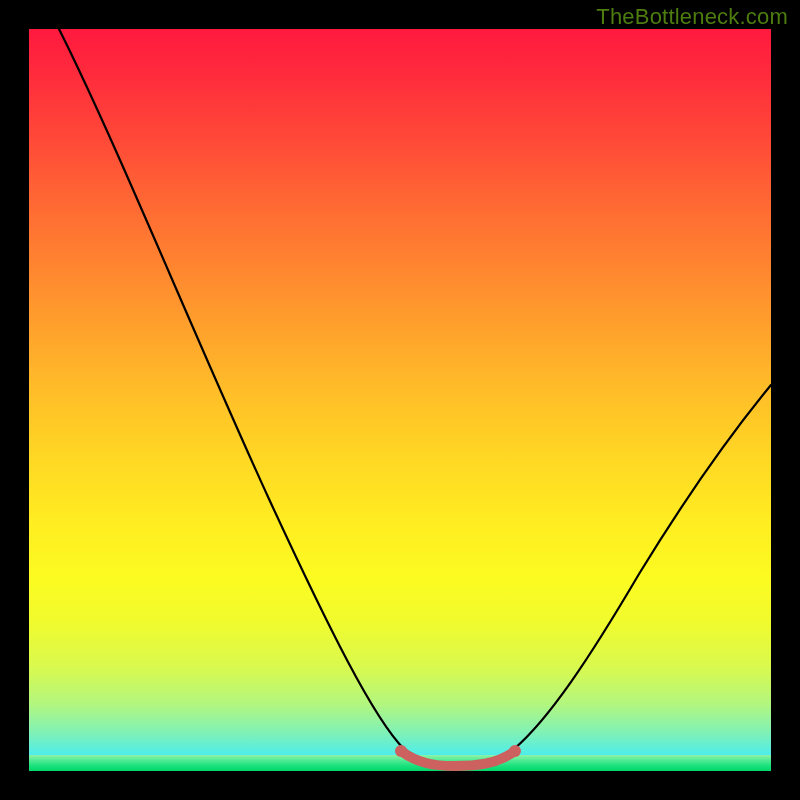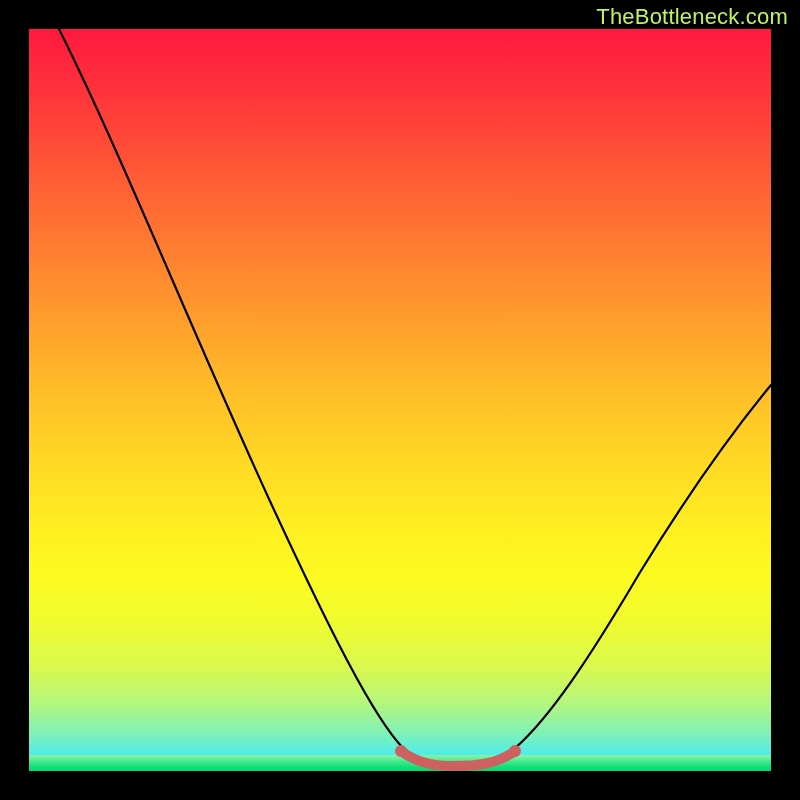--- a/index.html
+++ b/index.html
@@ -62,21 +62,21 @@
     );
   }
   svg.curve {
     position: absolute;
     inset: 0;
   }
   .watermark {
     position: absolute;
     top: 4px;
     right: 12px;
-    color: #bef264;
+    color: #4d7c0f;
     font-size: 22px;
     font-weight: 500;
     letter-spacing: 0.2px;
     user-select: none;
   }
 </style>
 </head>
 <body>
 
 <div class="frame">

